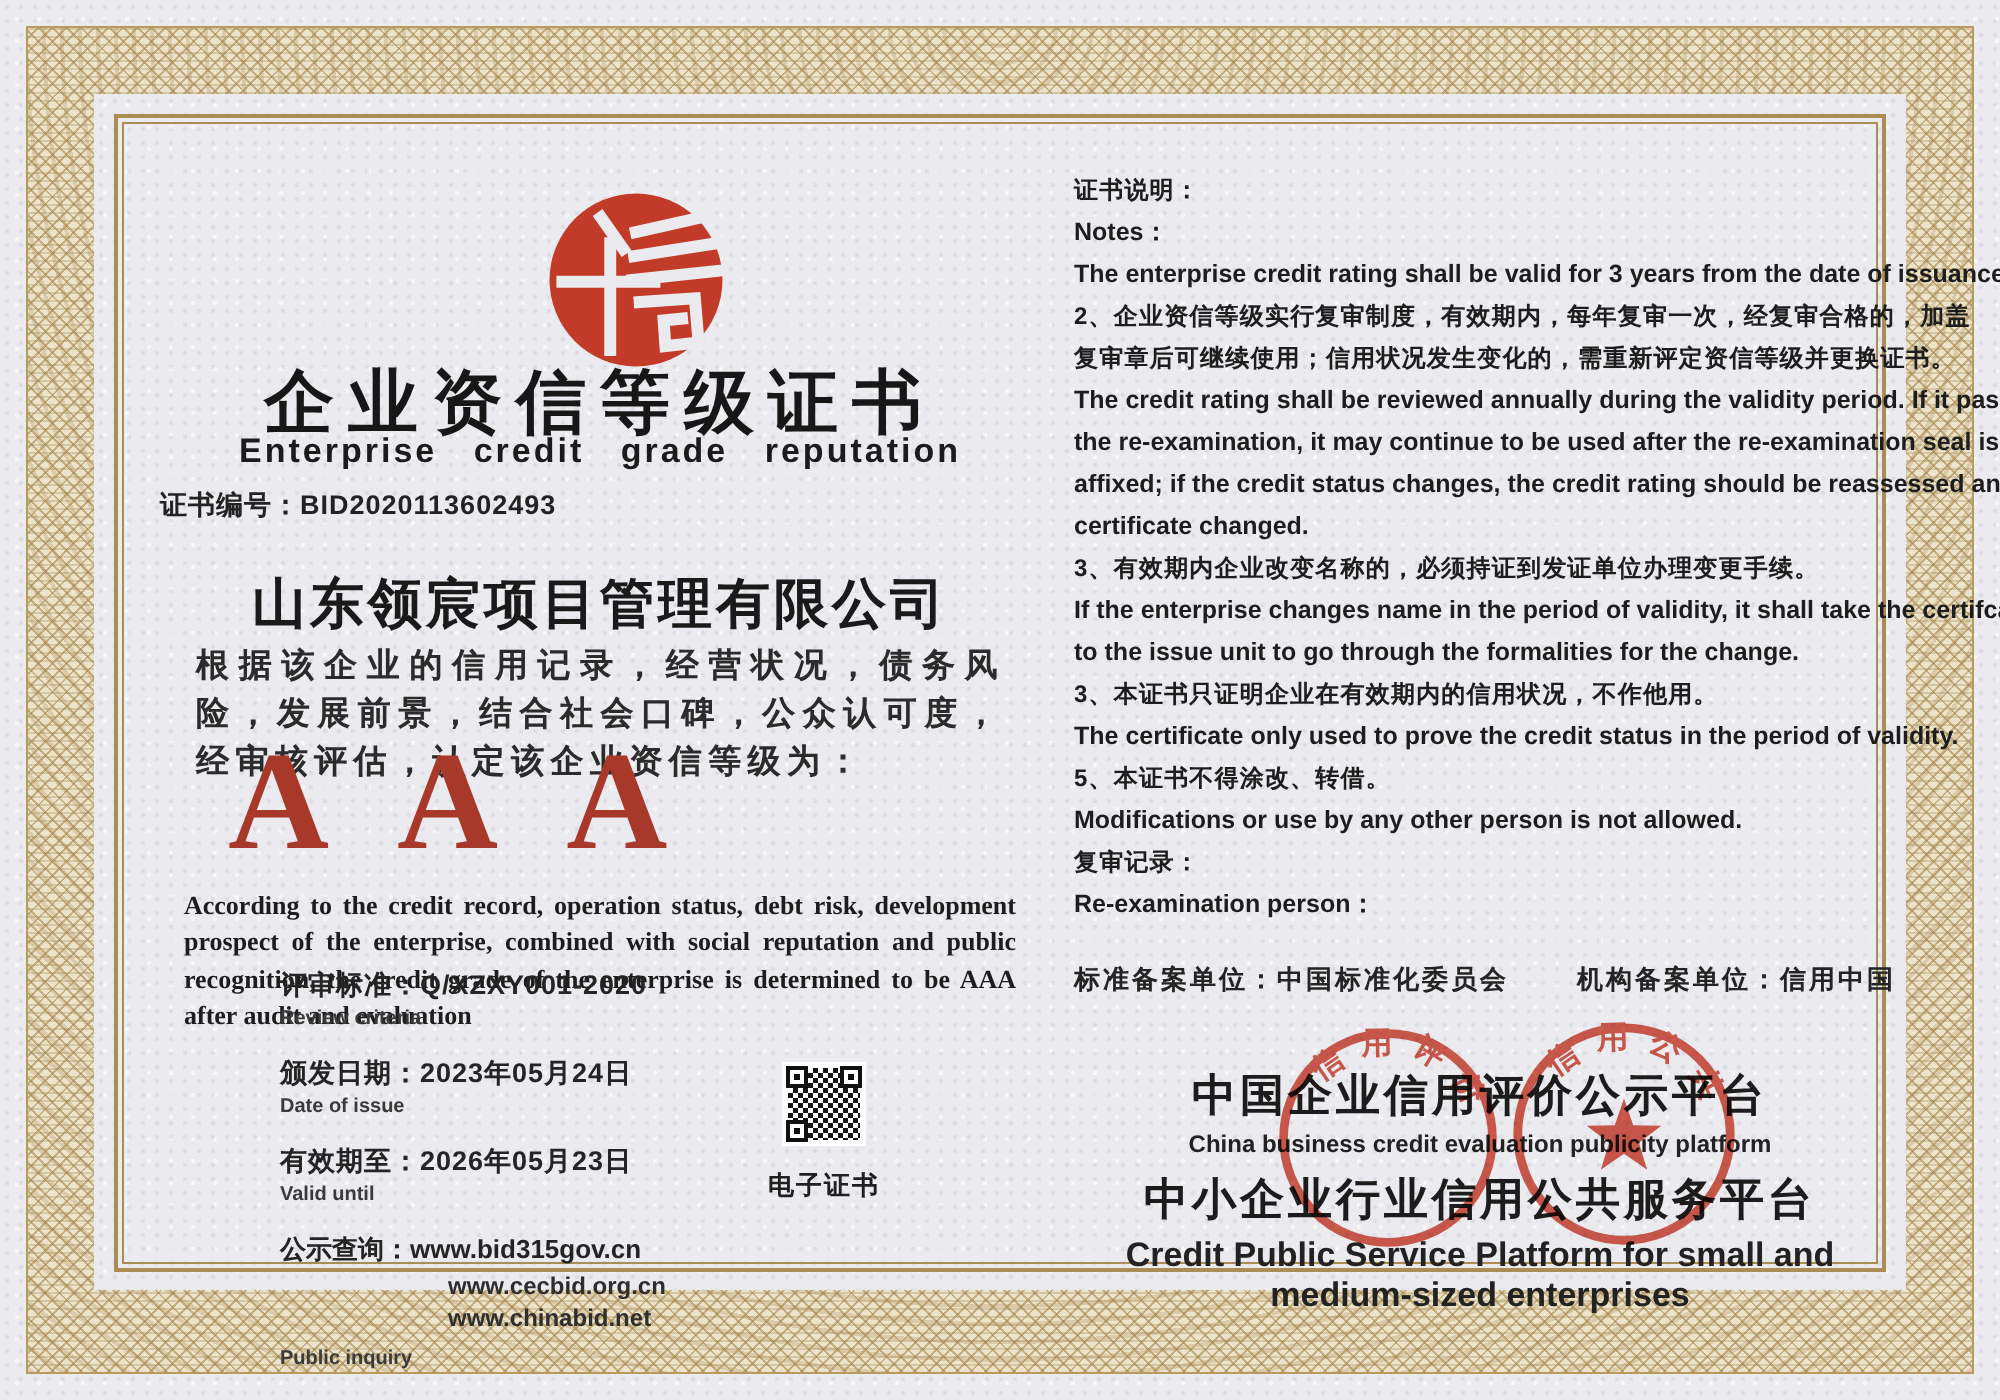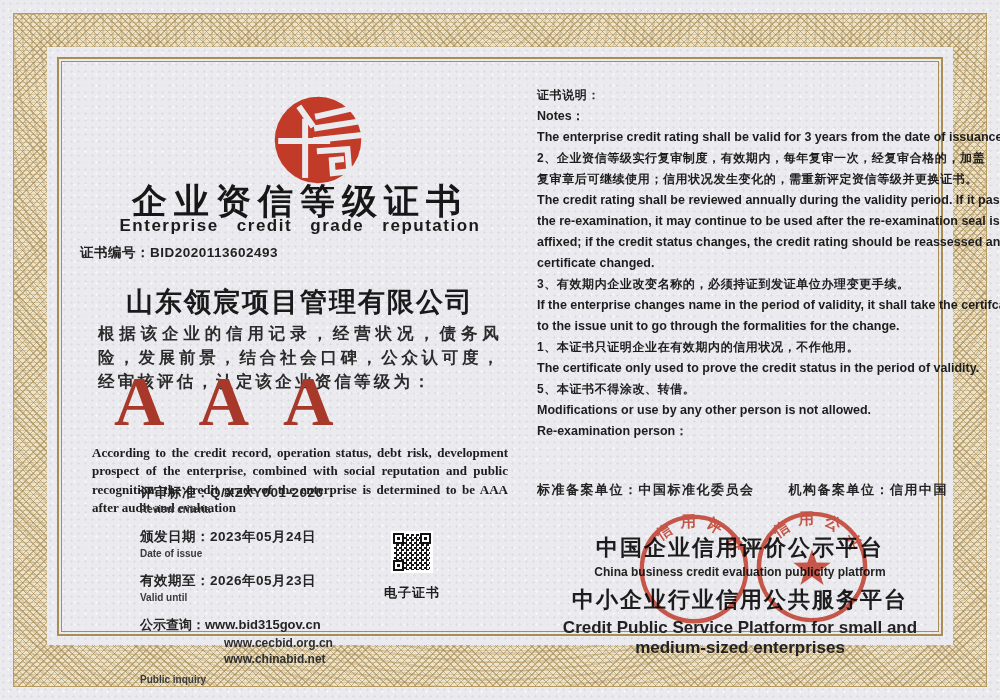--- a/index.html
+++ b/index.html
@@ -188,24 +188,25 @@
     <div class="nl en">The enterprise credit rating shall be valid for 3 years from the date of issuance.</div>
     <div class="nl cn">2、企业资信等级实行复审制度，有效期内，每年复审一次，经复审合格的，加盖</div>
     <div class="nl cn">复审章后可继续使用；信用状况发生变化的，需重新评定资信等级并更换证书。</div>
     <div class="nl en">The credit rating shall be reviewed annually during the validity period. If it passes</div>
     <div class="nl en">the re-examination, it may continue to be used after the re-examination seal is</div>
     <div class="nl en">affixed; if the credit status changes, the credit rating should be reassessed and the</div>
     <div class="nl en">certificate changed.</div>
     <div class="nl cn">3、有效期内企业改变名称的，必须持证到发证单位办理变更手续。</div>
     <div class="nl en">If the enterprise changes name in the period of validity, it shall take the certifcate</div>
     <div class="nl en">to the issue unit to go through the formalities for the change.</div>
-    <div class="nl cn">1、本证书只证明企业在有效期内的信用状况，不作他用。</div>
+    <div class="nl cn">3、本证书只证明企业在有效期内的信用状况，不作他用。</div>
     <div class="nl en">The certificate only used to prove the credit status in the period of validity.</div>
     <div class="nl cn">5、本证书不得涂改、转借。</div>
     <div class="nl en">Modifications or use by any other person is not allowed.</div>
+    <div class="nl cn">复审记录：</div>
     <div class="nl en">Re-examination person：</div>
   </div>
 
   <div class="filing">
     <span>标准备案单位：中国标准化委员会</span>
     <span>机构备案单位：信用中国</span>
   </div>
 
   <div class="platform">
     <div class="pf-cn1">中国企业信用评价公示平台</div>

